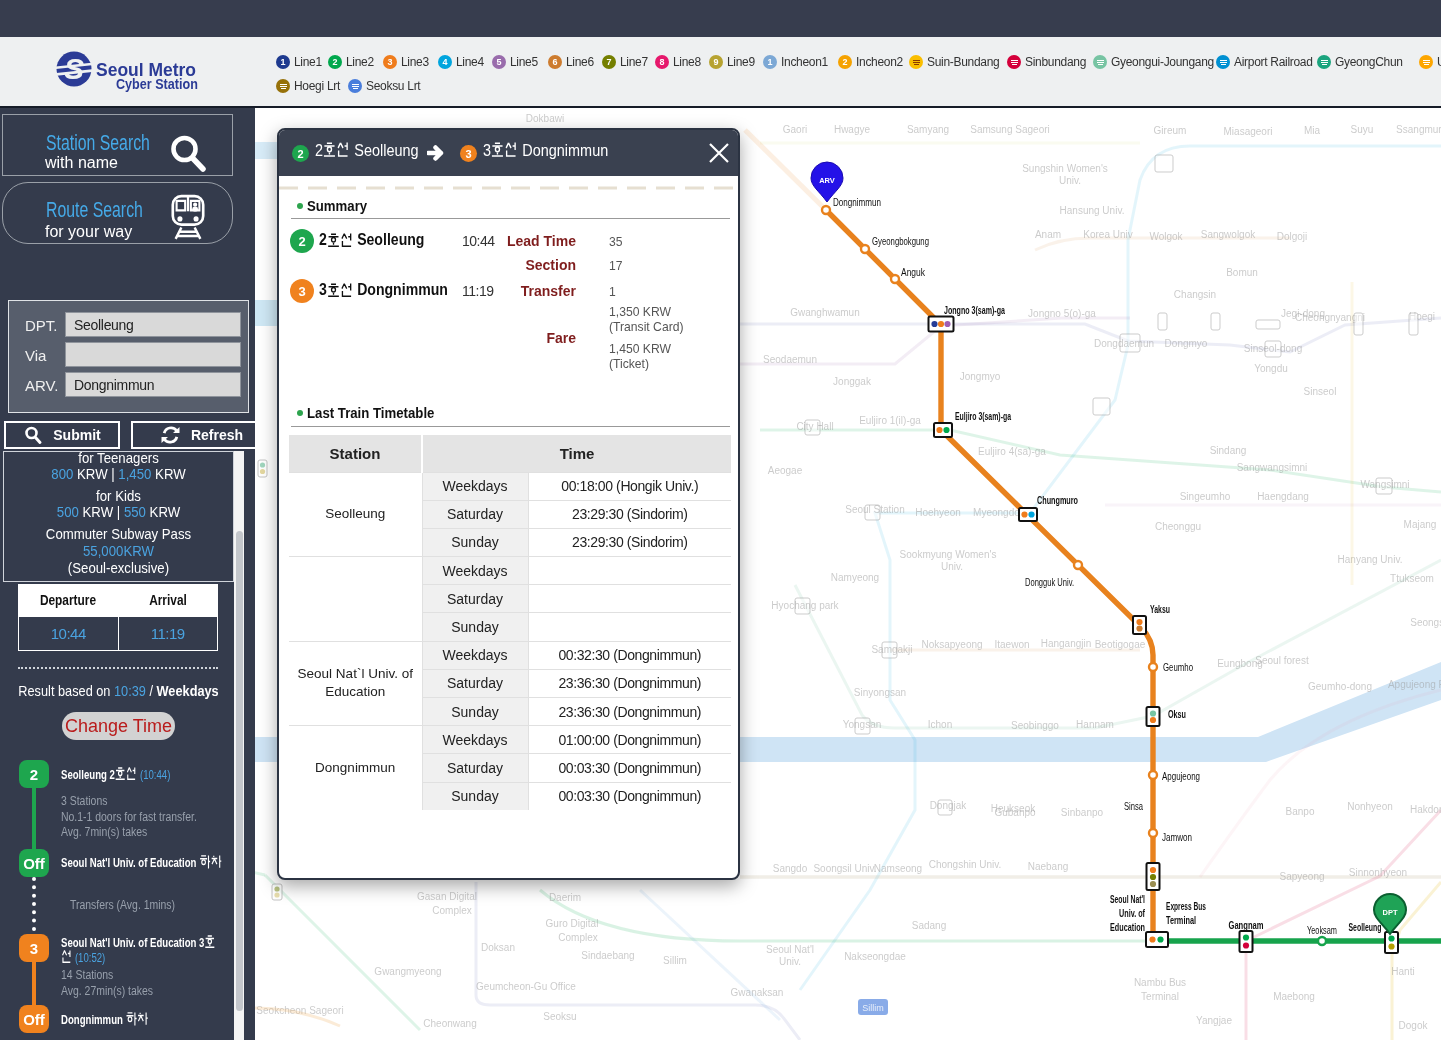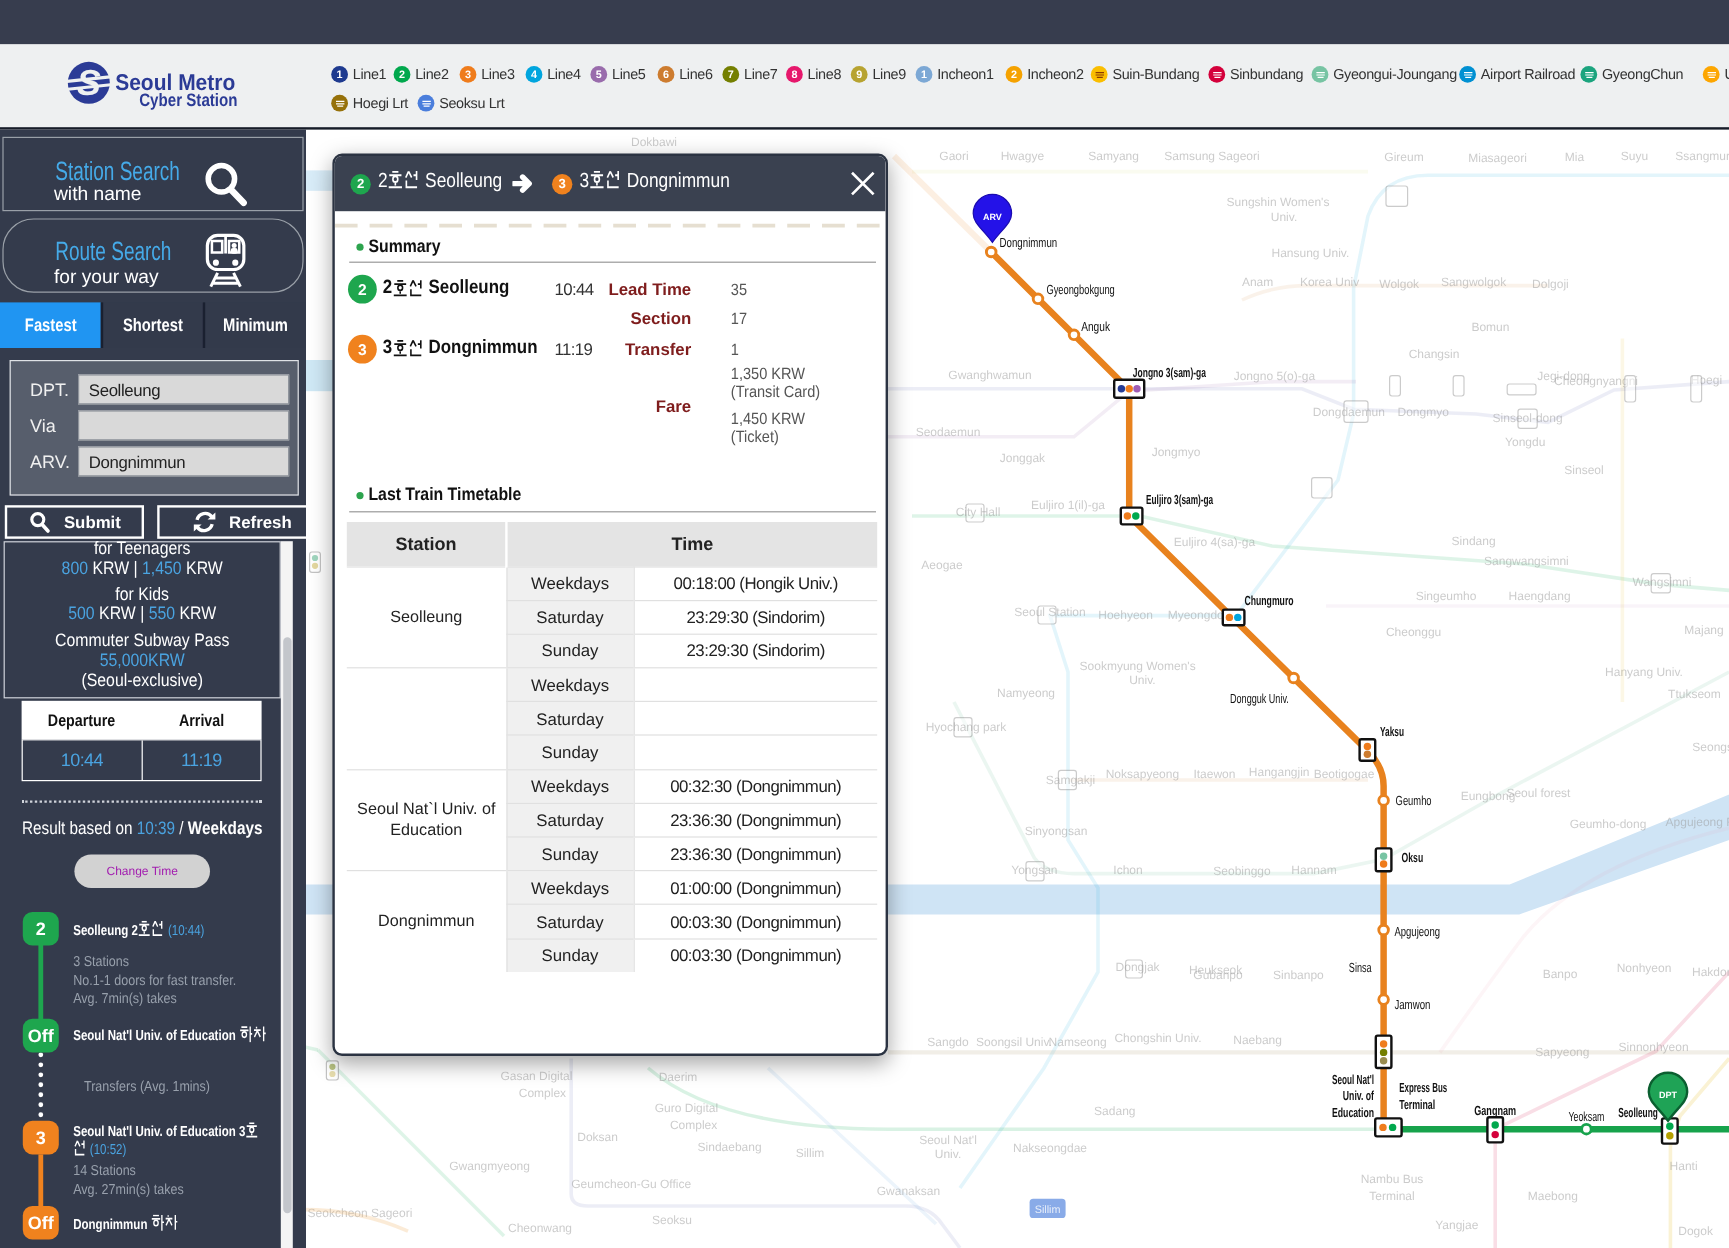--- a/index.html
+++ b/index.html
@@ -7,21 +7,21 @@
 #topbar{position:absolute;left:0;top:0;width:1441px;height:37px;background:#373d4e;z-index:5;}
 #header{position:absolute;left:0;top:37px;width:1441px;height:71px;background:#eef0f1;z-index:5;border-bottom:2px solid #161c28;}
 #logo{position:absolute;left:55px;top:13px;}
 .lgt1{position:absolute;left:96px;top:22px;font-size:19px;font-weight:bold;color:#2b3b96;transform:scale(0.92,1);transform-origin:left center;}
 .lgt2{position:absolute;left:116px;top:38px;font-size:15px;font-weight:bold;color:#2b3b96;transform:scale(0.84,1);transform-origin:left center;}
 .badge{position:absolute;display:flex;align-items:center;height:14px;}
 .badge .c{width:14px;height:14px;border-radius:50%;color:#fff;font-size:9px;font-weight:bold;
  display:flex;align-items:center;justify-content:center;flex:none;}
 .badge .t{margin-left:4px;font-size:12px;color:#333;white-space:nowrap;letter-spacing:-0.3px;}
 #sidebar{position:absolute;left:0;top:108px;width:255px;height:932px;background:#343b4c;z-index:6;overflow:hidden;}
-.spanel{position:absolute;left:2px;width:251px;height:62px;border:1px solid #9aa0a8;background:#343b4c;}
+.spanel{position:absolute;left:2px;width:231px;height:62px;border:1px solid #9aa0a8;background:#343b4c;}
 .sp-t1{position:absolute;left:43px;font-size:22px;color:#45aae8;transform:scale(0.72,1);transform-origin:left center;white-space:nowrap;}
 .sp-t2{position:absolute;left:42px;font-size:16px;color:#fff;white-space:nowrap;}
 .tabs{position:absolute;left:0;top:144px;width:255px;height:38px;display:flex;}
 .tabs div{flex:1;display:flex;align-items:center;justify-content:center;color:#fff;font-size:15px;font-weight:bold;background:#333a4b;border-left:2px solid #1a2030;}
 .tabs div span{transform:scale(0.82,1);display:inline-block;}
 .tabs div:first-child{background:#2095f2;border-left:none;}
 #form{position:absolute;left:8px;top:192px;width:241px;height:113px;background:#575e6c;border:1px solid #dfe2e6;}
 .flabel{position:absolute;left:16px;font-size:15px;color:#f0f0f0;}
 .finput{position:absolute;left:56px;width:176px;height:25px;background:#d9d9d9;border:1px solid #8f949c;
  font-size:14px;color:#222;display:flex;align-items:center;padding-left:8px;letter-spacing:-0.3px;}
@@ -32,21 +32,21 @@
 .blue{color:#4aa3e0;}
 #dtable{position:absolute;left:18px;top:476px;width:200px;}
 #dthead{height:32px;background:#fff;display:flex;}
 #dthead div{flex:1;display:flex;align-items:center;justify-content:center;font-size:14px;font-weight:bold;color:#111;transform:scale(0.85,1);}
 #dtbody{height:35px;display:flex;border:1px solid #fff;}
 #dtbody div{flex:1;display:flex;align-items:center;justify-content:center;font-size:15px;color:#4aa3e0;letter-spacing:-0.5px;}
 #dtbody div:first-child{border-right:1px solid #fff;}
 .dots{position:absolute;left:18px;top:559px;width:200px;border-top:2px dotted #cfd3da;}
 #result{position:absolute;left:0;top:574px;width:237px;text-align:center;color:#fff;font-size:15px;transform:scale(0.85,1);}
 #changetime{position:absolute;left:62px;top:604px;width:113px;height:28px;background:#d2d2d2;border-radius:14px;
- color:#a21caf;font-size:10px;display:flex;align-items:center;justify-content:center;}
+ color:#b91c1c;font-size:18px;display:flex;align-items:center;justify-content:center;}
 .tlbadge{position:absolute;left:19px;width:30px;height:28px;border-radius:8px;color:#fff;font-size:15px;font-weight:bold;
  display:flex;align-items:center;justify-content:center;z-index:2;}
 .tlg{background:#1ea64e;}
 .tlo{background:#f0821e;}
 .tltext{position:absolute;left:61px;color:#fff;font-size:12px;font-weight:bold;white-space:nowrap;transform:scale(0.8,1);transform-origin:left center;}
 .tlgray{position:absolute;left:61px;color:#98a0ac;font-size:12px;white-space:nowrap;font-weight:normal;transform:scale(0.87,1);transform-origin:left center;}
 .tline{position:absolute;left:32px;width:4px;z-index:1;}
 #scrolltrack{position:absolute;left:234px;top:343px;width:10px;height:589px;background:#f4f4f4;}
 #scrollthumb{position:absolute;left:236px;top:423px;width:7px;height:480px;background:#c3c6cb;border-radius:4px;}
 #map{position:absolute;left:0;top:0;z-index:1;}
@@ -471,31 +471,20 @@
    <rect x="4" y="2" width="32" height="30" rx="9" fill="none" stroke="#fff" stroke-width="2.8"></rect>
    <line x1="20" y1="2" x2="20" y2="18" stroke="#fff" stroke-width="2.4"></line>
    <path d="M8,7 h9 v10 h-9 z M23,7 h9 v10 h-9 z" fill="none" stroke="#fff" stroke-width="2.2"></path>
    <circle cx="27.5" cy="11" r="2.2" fill="#fff"></circle>
         <rect x="24.5" y="13.2" width="6" height="5" rx="2" fill="#fff"></rect>
    <circle cx="11.5" cy="26" r="2.7" fill="#fff"></circle>
         <circle cx="28.5" cy="26" r="2.7" fill="#fff"></circle>
    <path d="M13,35 L7,47 M27,35 L33,47 M11,39.5 H29 M9,44 H31" fill="none" stroke="#fff" stroke-width="2.6"></path>
   </svg>
  </div>
- <div class="tabs">
-      <div>
-        <span>Fastest</span>
-      </div>
-      <div>
-        <span>Shortest</span>
-      </div>
-      <div>
-        <span>Minimum</span>
-      </div>
-    </div>
  <div id="form">
   <div class="flabel" style="top:16px;">DPT.</div>
       <div class="finput" style="top:11px;">Seolleung</div>
   <div class="flabel" style="top:46px;">Via</div>
       <div class="finput" style="top:41px;"></div>
   <div class="flabel" style="top:76px;">ARV.</div>
       <div class="finput" style="top:71px;">Dongnimmun</div>
  </div>
  <div class="btn" style="left:4px;width:116px;">
   <svg width="20" height="20" viewBox="0 0 20 20" style="margin-right:10px;">

